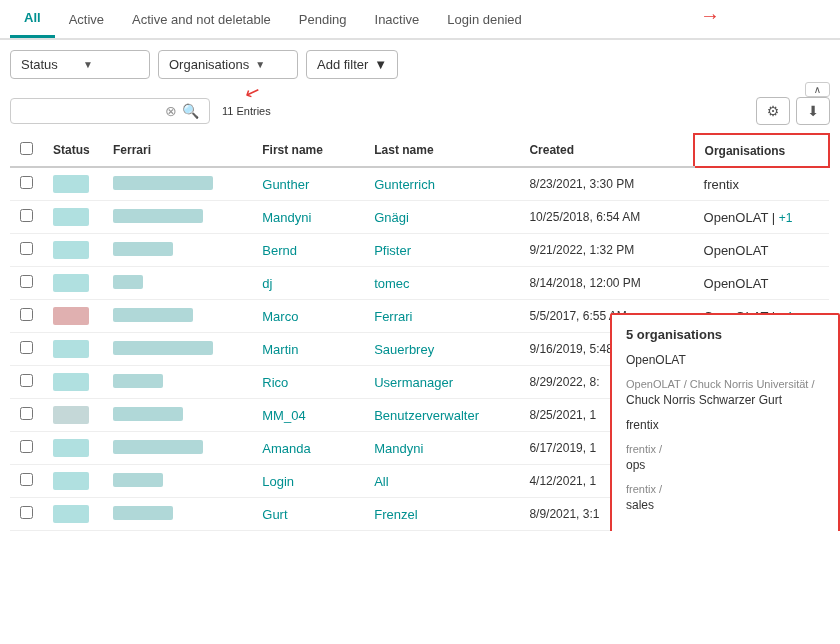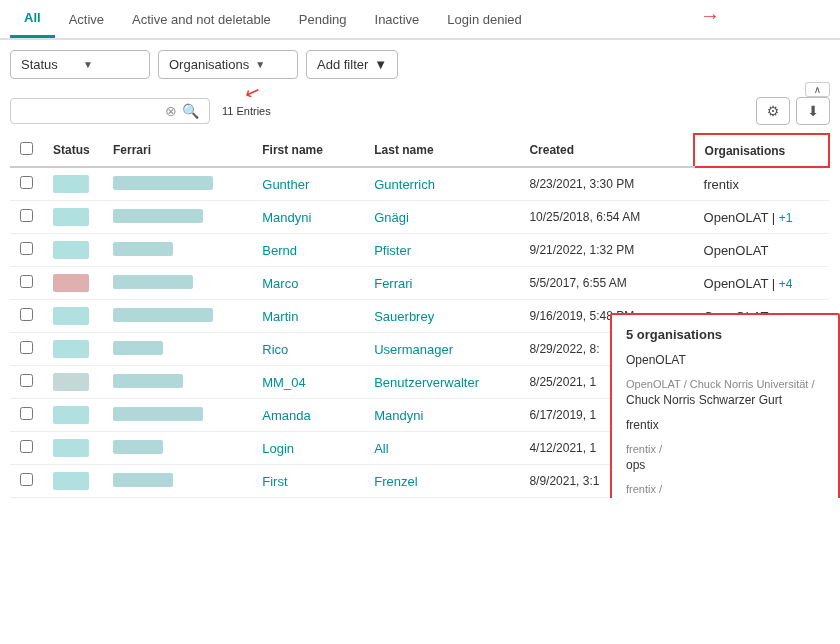--- a/index.html
+++ b/index.html
@@ -188,20 +188,29 @@
           <td class="td-checkbox"><input type="checkbox" style=""></td>
           <td class="td-status"><span class="status-block"></span></td>
           <td class="td-username"><span class="username-block" style="width:60px;"></span></td>
           <td class="td-firstname"><a class="link-text">Bernd</a></td>
           <td class="td-lastname"><a class="link-text">Pfister</a></td>
           <td class="td-created">9/21/2022, 1:32 PM</td>
           <td class="td-orgs"><span>OpenOLAT</span></td>
         </tr>
         <tr>
           <td class="td-checkbox"><input type="checkbox" style=""></td>
+          <td class="td-status"><span class="status-block"></span></td>
+          <td class="td-username"><span class="username-block" style="width:30px;"></span></td>
+          <td class="td-firstname"><a class="link-text">dj</a></td>
+          <td class="td-lastname"><a class="link-text">tomec</a></td>
+          <td class="td-created">8/14/2018, 12:00 PM</td>
+          <td class="td-orgs"><span>OpenOLAT</span></td>
+        </tr>
+        <tr>
+          <td class="td-checkbox"><input type="checkbox" style=""></td>
           <td class="td-status"><span class="status-block inactive"></span></td>
           <td class="td-username"><span class="username-block" style="width:80px;"></span></td>
           <td class="td-firstname"><a class="link-text">Marco</a></td>
           <td class="td-lastname"><a class="link-text">Ferrari</a></td>
           <td class="td-created">5/5/2017, 6:55 AM</td>
           <td class="td-orgs"><span>OpenOLAT</span> | <a class="plus-link">+4</a></td>
         </tr>
         <tr>
           <td class="td-checkbox"><input type="checkbox" style=""></td>
           <td class="td-status"><span class="status-block"></span></td>
@@ -244,21 +253,21 @@
           <td class="td-username"><span class="username-block" style="width:50px;"></span></td>
           <td class="td-firstname"><a class="link-text">Login</a></td>
           <td class="td-lastname"><a class="link-text">All</a></td>
           <td class="td-created">4/12/2021, 1</td>
           <td class="td-orgs"></td>
         </tr>
         <tr>
           <td class="td-checkbox"><input type="checkbox" style=""></td>
           <td class="td-status"><span class="status-block"></span></td>
           <td class="td-username"><span class="username-block" style="width:60px;"></span></td>
-          <td class="td-firstname"><a class="link-text">First</a></td>
+          <td class="td-firstname"><a class="link-text">Gurt</a></td>
           <td class="td-lastname"><a class="link-text">Frenzel</a></td>
           <td class="td-created">8/9/2021, 3:1</td>
           <td class="td-orgs"></td>
         </tr>
       </tbody>
   </table>
 
   <div class="orgs-popup">
     <div class="popup-title">5 organisations</div>
     <div id="popup-orgs">

